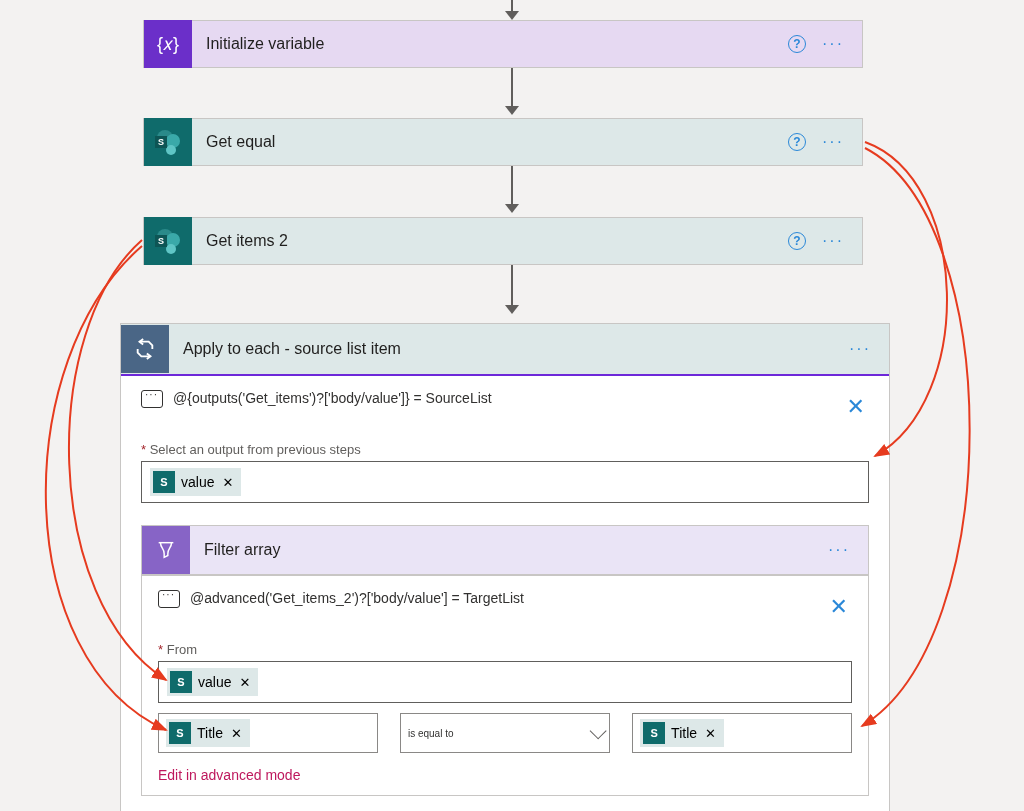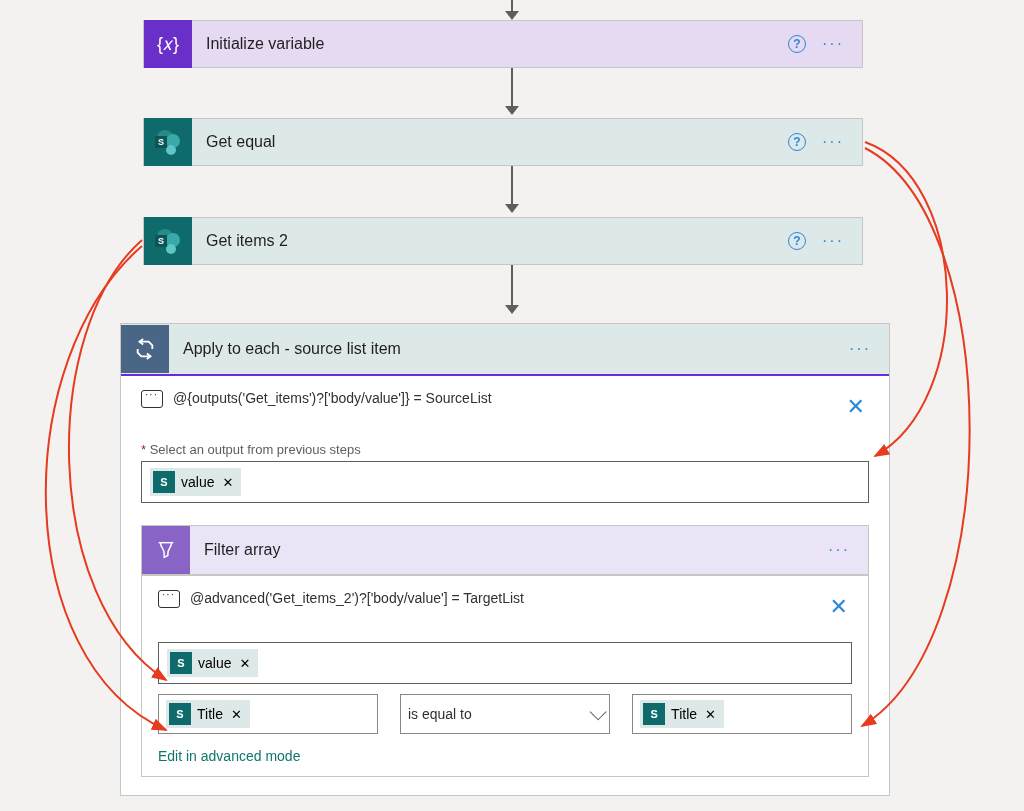--- a/index.html
+++ b/index.html
@@ -193,31 +193,31 @@
   .cond-box {
     border: 1px solid #8a8886;
     padding: 5px 7px;
     display: flex;
     align-items: center;
     min-height: 36px;
     flex: 1;
   }
   .cond-box.select {
     justify-content: space-between;
-    font-size: 14px;
+    font-size: 10px;
     color: #323130;
   }
   .chevron {
     width: 12px; height: 12px;
     border-right: 1.5px solid #605e5c;
     border-bottom: 1.5px solid #605e5c;
     transform: rotate(45deg) translateY(-3px);
   }
   .adv-link {
-    color: #0f766e;
+    color: #be185d;
     font-size: 14px;
     margin-top: 14px;
     cursor: pointer;
   }
 
   svg.overlay {
     position: absolute;
     top: 0; left: 0;
     width: 1024px; height: 811px;
     pointer-events: none;
@@ -340,20 +340,21 @@
           <div class="card-actions">
             <div class="dots">···</div>
           </div>
         </div>
         <div class="filter-body">
           <div class="comment-row">
             <div class="comment-icon"></div>
             <div class="comment-text">@advanced('Get_items_2')?['body/value'] = TargetList</div>
             <div class="close-x">✕</div>
           </div>
+          <div class="field-label"><span class="req">*</span> <span>From</span></div>
           <div class="input-box" style="margin-bottom:0;">
             <span class="token">
               <span class="token-icon">S</span>
               <span>value</span>
               <span class="token-x">✕</span>
             </span>
           </div>
           <div class="cond-row">
             <div class="cond-box" style="flex:1.05;">
               <span class="token">

